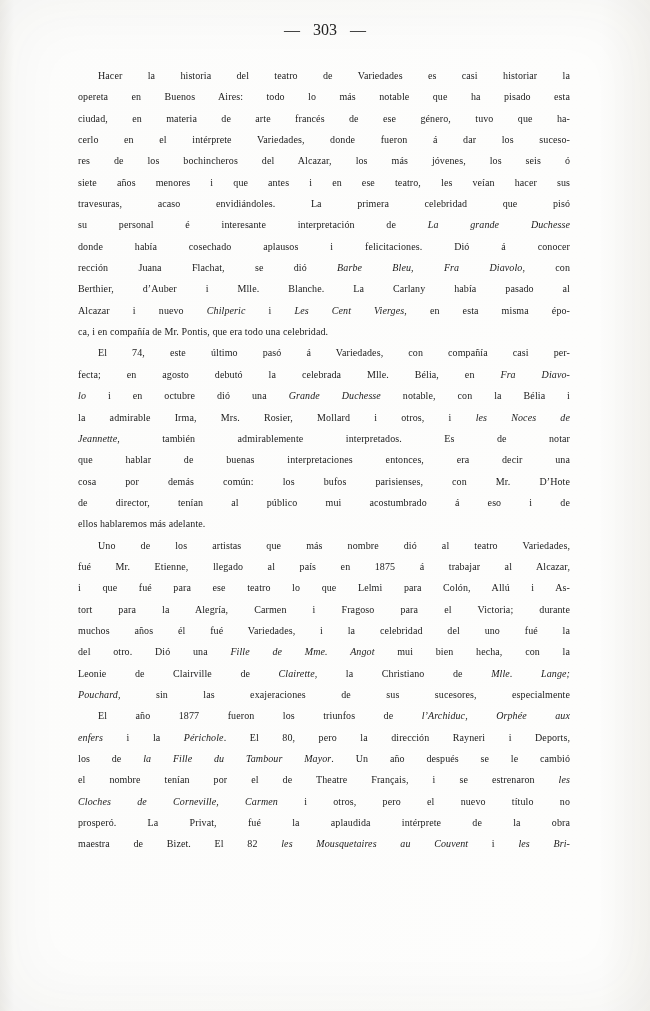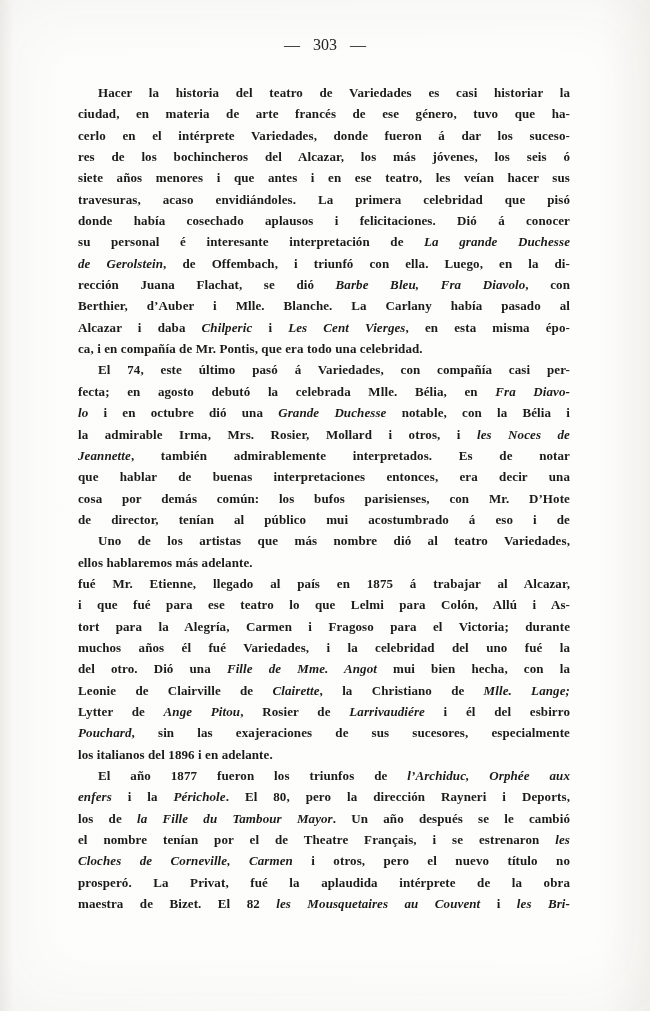--- a/index.html
+++ b/index.html
@@ -14,87 +14,84 @@
     position: relative;
     width: 650px;
     height: 1011px;
     background: linear-gradient(90deg, #f1f0ed 0px, #fcfcfb 14px, #fdfdfc 600px, #f6f5f2 650px);
     box-shadow: inset 0 0 70px rgba(60,55,45,0.05);
     font-family: "Liberation Serif", "DejaVu Serif", serif;
     color: #1b1b1b;
   }
   .page-number {
     position: absolute;
-    top: 36px;
+    top: 21px;
     left: 0;
     width: 100%;
     text-align: center;
     font-size: 16px;
     word-spacing: 9px;
     color: #222;
   }
   .text-body {
     position: absolute;
-    top: 82px;
+    top: 65px;
     left: 78px;
     width: 492px;
-    font-size: 13px;
+    font-size: 10px;
     line-height: 21.35px;
     letter-spacing: 0.1px;
-    font-weight: bold;
   }
   .line {
     text-align: justify;
     text-align-last: justify;
     text-justify: inter-word;
     white-space: normal;
   }
   .line.indent { text-indent: 20px; }
   .line.last { text-align-last: left; }
   .it { font-style: italic; }
   .rm { font-style: normal; }
 </style>
 </head>
 <body>
 
 <div class="page">
   <div class="page-number">— 303 —</div>
   <div class="text-body">
       <div class="line indent"><span class="rm">Hacer la historia del teatro de Variedades es casi historiar la</span></div>
+      <div class="line"><span class="rm">opereta en Buenos Aires: todo lo más notable que ha pisado esta</span></div>
       <div class="line"><span class="rm">ciudad, en materia de arte francés de ese género, tuvo que ha-</span></div>
       <div class="line"><span class="rm">cerlo en el intérprete Variedades, donde fueron á dar los suceso-</span></div>
       <div class="line"><span class="rm">res de los bochincheros del Alcazar, los más jóvenes, los seis ó</span></div>
       <div class="line"><span class="rm">siete años menores i que antes i en ese teatro, les veían hacer sus</span></div>
       <div class="line"><span class="rm">travesuras, acaso envidiándoles. La primera celebridad que pisó</span></div>
+      <div class="line"><span class="rm">su personal é interesante interpretación de </span><span class="it">La grande Duchesse</span></div>
       <div class="line"><span class="rm">donde había cosechado aplausos i felicitaciones. Dió á conocer</span></div>
-      <div class="line"><span class="rm">su personal é interesante interpretación de </span><span class="it">La grande Duchesse</span></div>
-      <div class="line"><span class="it">de Gerolstein</span><span class="rm">, de Offembach, i triunfó con ella. Luego, en la di-</span></div>
       <div class="line"><span class="rm">rección Juana Flachat, se dió </span><span class="it">Barbe Bleu, Fra Diavolo</span><span class="rm">, con</span></div>
       <div class="line"><span class="rm">Berthier, d’Auber i Mlle. Blanche. La Carlany había pasado al</span></div>
-      <div class="line"><span class="rm">Alcazar i daba </span><span class="it">Chilperic</span><span class="rm"> i </span><span class="it">Les Cent Vierges</span><span class="rm">, en esta misma épo-</span></div>
+      <div class="line"><span class="rm">Alcazar i nuevo </span><span class="it">Chilperic</span><span class="rm"> i </span><span class="it">Les Cent Vierges</span><span class="rm">, en esta misma épo-</span></div>
       <div class="line last"><span class="rm">ca, i en compañía de Mr. Pontis, que era todo una celebridad.</span></div>
       <div class="line indent"><span class="rm">El 74, este último pasó á Variedades, con compañía casi per-</span></div>
       <div class="line"><span class="rm">fecta; en agosto debutó la celebrada Mlle. Bélia, en </span><span class="it">Fra Diavo-</span></div>
       <div class="line"><span class="it">lo</span><span class="rm"> i en octubre dió una </span><span class="it">Grande Duchesse</span><span class="rm"> notable, con la Bélia i</span></div>
       <div class="line"><span class="rm">la admirable Irma, Mrs. Rosier, Mollard i otros, i </span><span class="it">les Noces de</span></div>
       <div class="line"><span class="it">Jeannette</span><span class="rm">, también admirablemente interpretados. Es de notar</span></div>
       <div class="line"><span class="rm">que hablar de buenas interpretaciones entonces, era decir una</span></div>
       <div class="line"><span class="rm">cosa por demás común: los bufos parisienses, con Mr. D’Hote</span></div>
       <div class="line"><span class="rm">de director, tenían al público mui acostumbrado á eso i de</span></div>
+      <div class="line last"><span class="rm">ellos hablaremos más adelante.</span></div>
       <div class="line indent"><span class="rm">Uno de los artistas que más nombre dió al teatro Variedades,</span></div>
-      <div class="line last"><span class="rm">ellos hablaremos más adelante.</span></div>
       <div class="line"><span class="rm">fué Mr. Etienne, llegado al país en 1875 á trabajar al Alcazar,</span></div>
       <div class="line"><span class="rm">i que fué para ese teatro lo que Lelmi para Colón, Allú i As-</span></div>
       <div class="line"><span class="rm">tort para la Alegría, Carmen i Fragoso para el Victoria; durante</span></div>
       <div class="line"><span class="rm">muchos años él fué Variedades, i la celebridad del uno fué la</span></div>
       <div class="line"><span class="rm">del otro. Dió una </span><span class="it">Fille de Mme. Angot</span><span class="rm"> mui bien hecha, con la</span></div>
       <div class="line"><span class="rm">Leonie de Clairville de </span><span class="it">Clairette</span><span class="rm">, la Christiano de </span><span class="it">Mlle. Lange;</span></div>
-      <div class="line"><span class="rm">Lytter de </span><span class="it">Ange Pitou</span><span class="rm">, Rosier de </span><span class="it">Larrivaudiére</span><span class="rm"> i él del esbirro</span></div>
       <div class="line"><span class="it">Pouchard</span><span class="rm">, sin las exajeraciones de sus sucesores, especialmente</span></div>
-      <div class="line last"><span class="rm">los italianos del 1896 i en adelante.</span></div>
       <div class="line indent"><span class="rm">El año 1877 fueron los triunfos de </span><span class="it">l’Archiduc, Orphée aux</span></div>
       <div class="line"><span class="it">enfers</span><span class="rm"> i la </span><span class="it">Périchole</span><span class="rm">. El 80, pero la dirección Rayneri i Deports,</span></div>
       <div class="line"><span class="rm">los de </span><span class="it">la Fille du Tambour Mayor</span><span class="rm">. Un año después se le cambió</span></div>
       <div class="line"><span class="rm">el nombre tenían por el de Theatre Français, i se estrenaron </span><span class="it">les</span></div>
       <div class="line"><span class="it">Cloches de Corneville, Carmen</span><span class="rm"> i otros, pero el nuevo título no</span></div>
       <div class="line"><span class="rm">prosperó. La Privat, fué la aplaudida intérprete de la obra</span></div>
       <div class="line"><span class="rm">maestra de Bizet. El 82 </span><span class="it">les Mousquetaires au Couvent</span><span class="rm"> i </span><span class="it">les Bri-</span></div>
     </div>
 </div>
 

